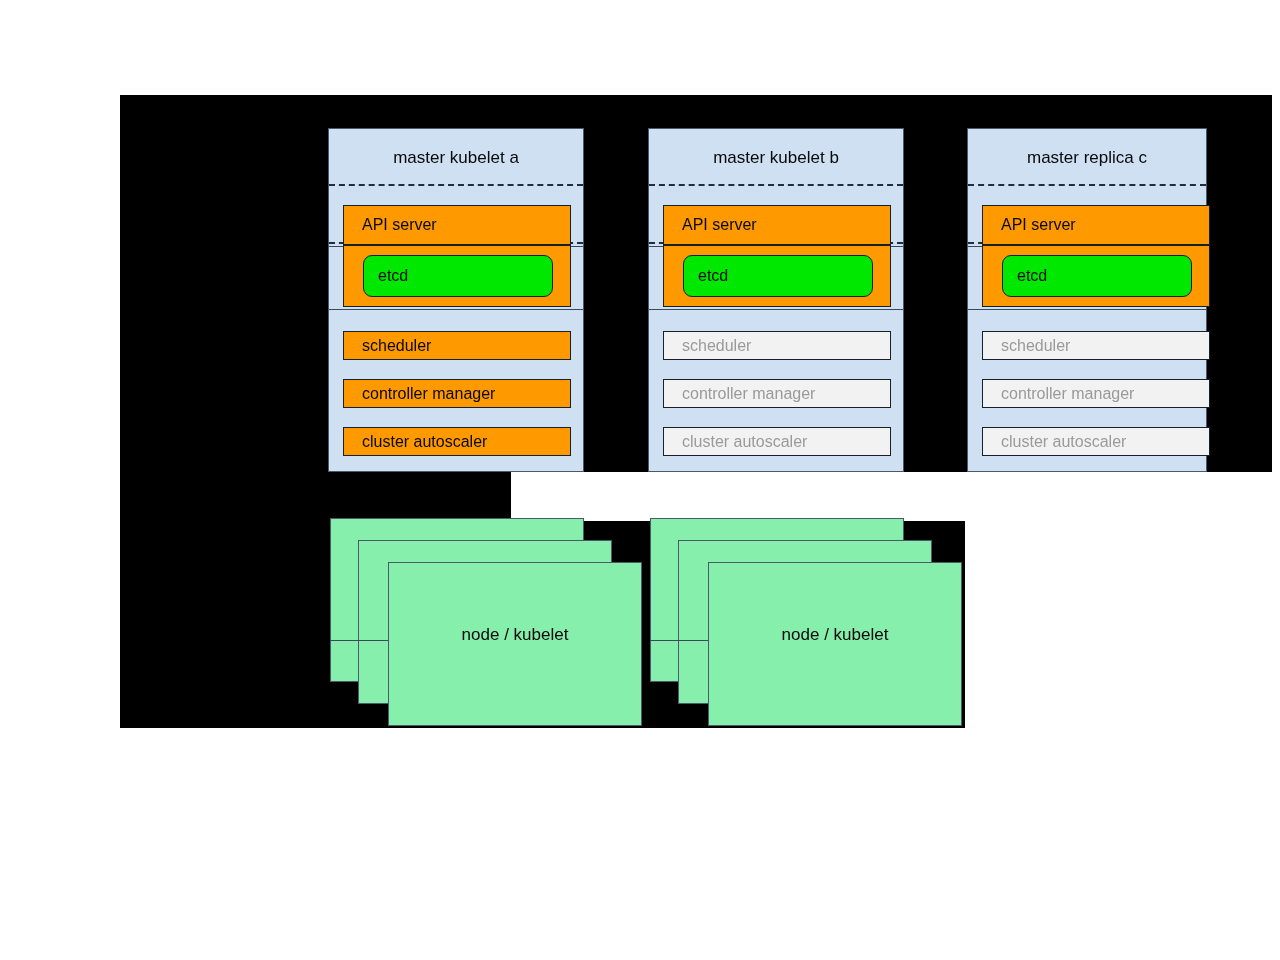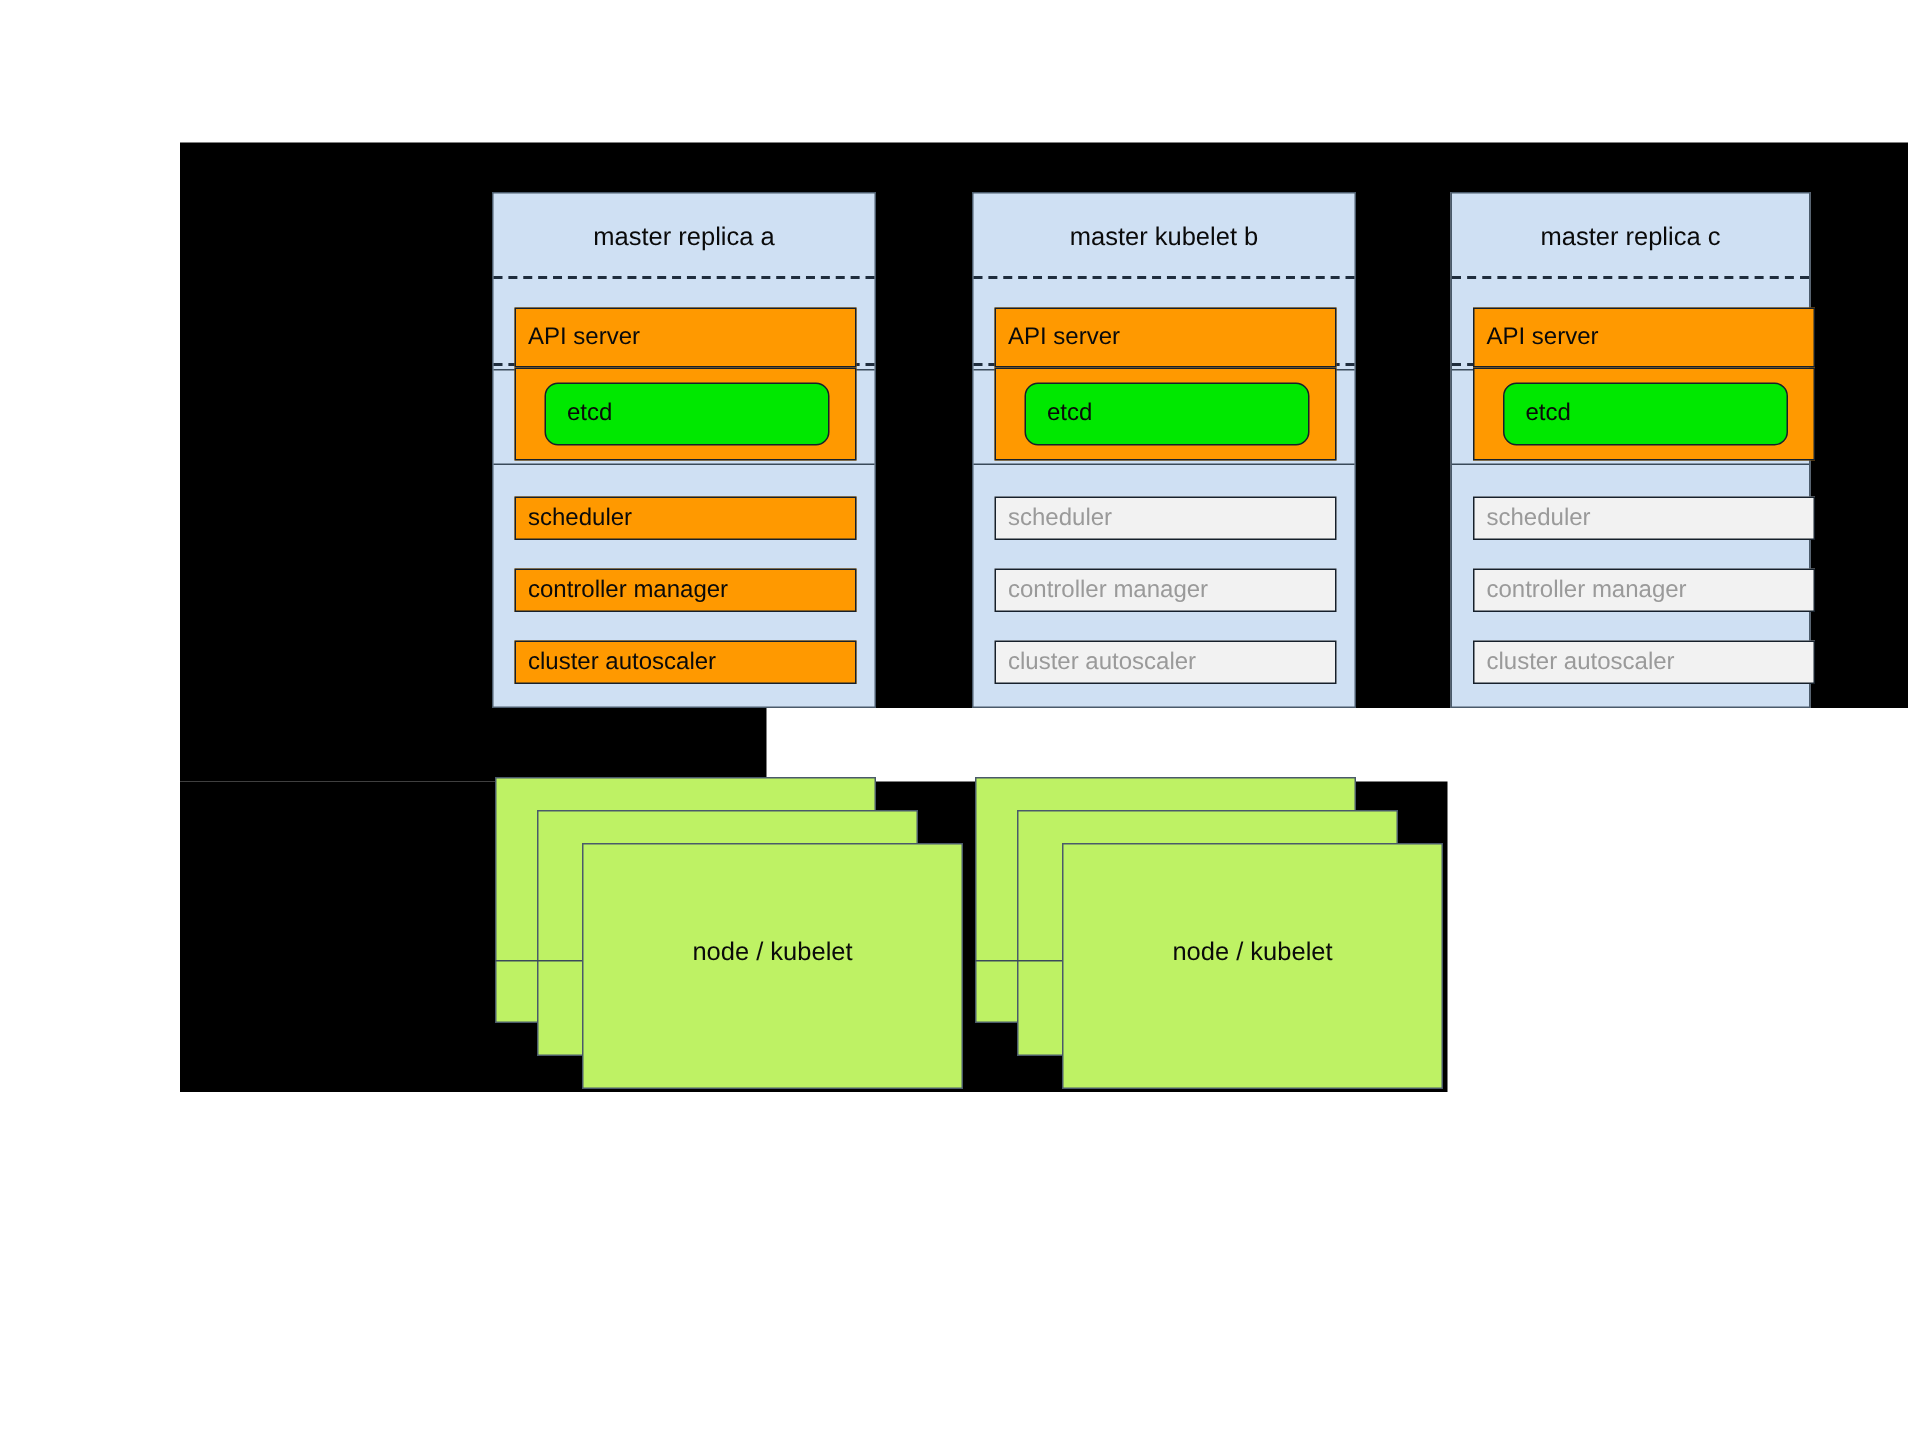--- a/index.html
+++ b/index.html
@@ -54,21 +54,21 @@
   }
   
   .comp {
     position: absolute;
     box-sizing: border-box;
     border: 1px solid #16202b;
     font-size: 16px;
     line-height: 1;
     display: flex;
     align-items: center;
-    padding-left: 8px;
+    padding-left: 18px;
   }
   .comp.active {
     background: #ff9900;
     color: #0a0a0a;
   }
   .comp.inactive {
     background: #f2f2f2;
     color: #9a9a9a;
   }
   
@@ -82,21 +82,21 @@
     color: #0a0a0a;
     display: flex;
     align-items: center;
     padding-left: 14px;
   }
   
   .node-stack { position: absolute; }
   .node-card {
     position: absolute;
     box-sizing: border-box;
-    background: #bef264;
+    background: #86efac;
     border: 1px solid #4a5a6a;
   }
   .node-card .node-label {
     position: absolute;
     left: 0;
     right: 0;
     top: 62px;
     text-align: center;
     font-size: 17px;
     color: #0a0a0a;
@@ -110,21 +110,21 @@
 </head>
 <body>
 
 <div id="canvas">
 
   <div class="black-region" style="left:120px; top:95px; width:1152px; height:377px;"></div>
   <div class="black-region" style="left:120px; top:472px; width:391px; height:49px;"></div>
   <div class="black-region" style="left:120px; top:521px; width:845px; height:207px;"></div>
 
   <div class="replica" style="left:328px; top:128px; width:256px; height:344px;">
-    <div class="replica-title">master replica a</div>
+    <div class="replica-title">master kubelet a</div>
 
     <div class="hr-dashed" style="top:55px;"></div>
     <div class="hr-solid" style="top:117px;"></div>
     <div class="hr-dashed" style="top:113px;"></div>
     <div class="hr-solid" style="top:180px;"></div>
 
     <div class="comp active" style="left:14px; top:76px; width:228px; height:40px;">API server</div>
 
     <div class="comp active" style="left:14px; top:116px; width:228px; height:62px; padding:0;"></div>
 

